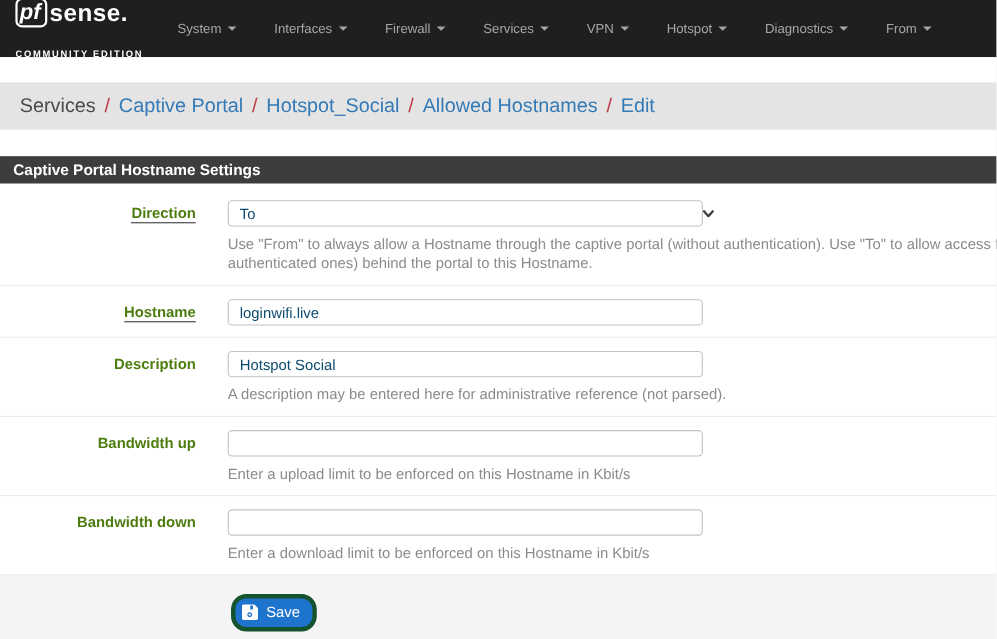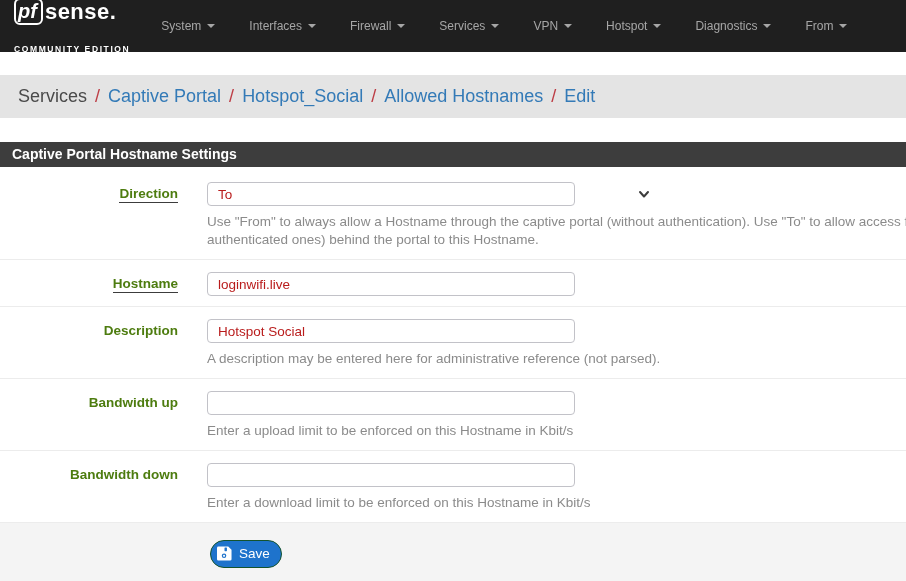--- a/index.html
+++ b/index.html
@@ -104,27 +104,27 @@
     flex: 0 0 178px;
     text-align: right;
     font-size: 13.5px;
     font-weight: bold;
     color: #4d7c0f;
     padding-top: 4px;
   }
   .lbl-u { border-bottom: 1px solid #3c3c3c; padding-bottom: 1px; }
   .ctl-col { margin-left: 29px; flex: 1 1 auto; min-width: 0; overflow: visible; }
   .txt-input, .sel-input {
-    width: 368px;
+    width: 432px;
     height: 24px;
     border: 1px solid #c2c2c8;
     border-radius: 4px;
     font-family: "Liberation Sans", "DejaVu Sans", sans-serif;
     font-size: 13.5px;
-    color: #b91c1c;
+    color: #0c4a6e;
     padding: 0 10px;
     background: #fff;
     outline: none;
   }
   .sel-wrap { position: relative; width: 452px; }
   .sel-input {
     -webkit-appearance: none;
     appearance: none;
     padding-right: 28px;
   }
@@ -147,21 +147,21 @@
   .form-footer {
     background: #f4f4f4;
     height: 66px;
   }
   .btn-save {
     display: inline-flex;
     align-items: center;
     gap: 7px;
     margin: 17px 0 0 210px;
     background: var(--save_button, #1e73cc);
-    border: 1px solid #14532d;
+    border: 4px solid #14532d;
     border-radius: 14px;
     color: #fff;
     font-family: "Liberation Sans", "DejaVu Sans", sans-serif;
     font-size: 13.5px;
     padding: 5px 11px 6px 6px;
     cursor: pointer;
   }
   .save-icon { width: 15px; height: 15px; display: block; }
 </style>
 </head>

